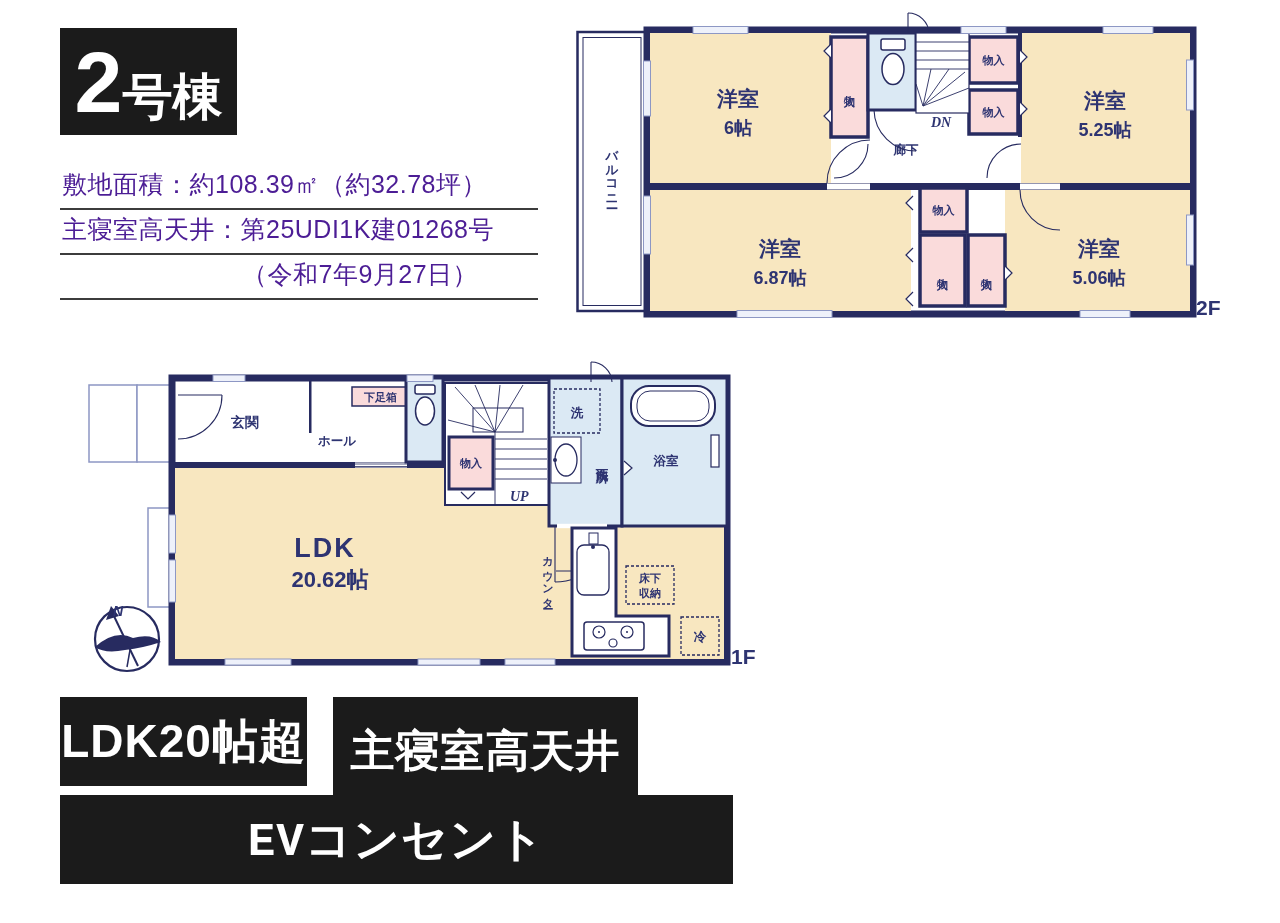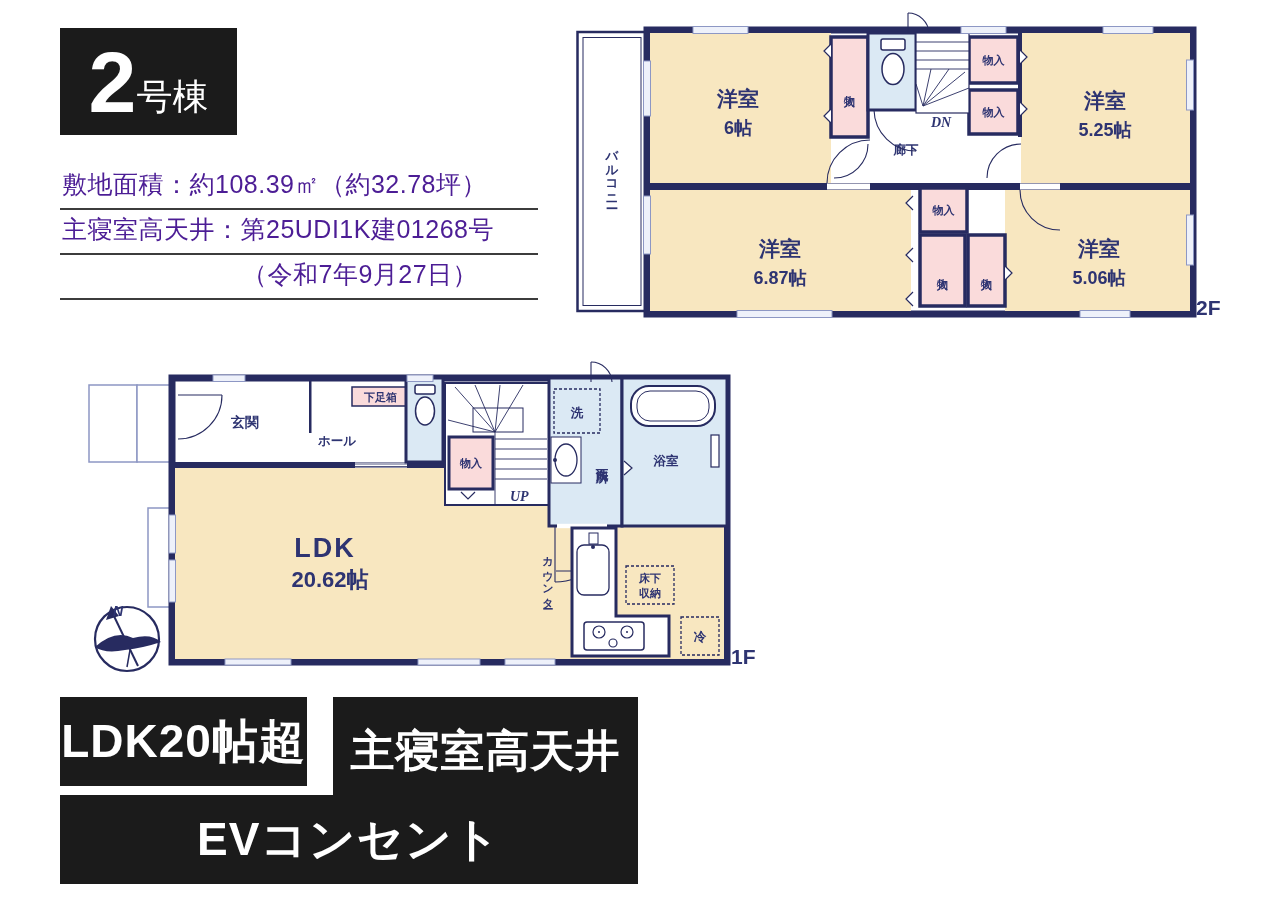--- a/index.html
+++ b/index.html
@@ -8,37 +8,37 @@
     position:relative; width:1280px; height:923px; background:#ffffff;
     font-family:"Liberation Sans", sans-serif; overflow:hidden;
   }
   
   .title-box {
     position:absolute; left:60px; top:28px; width:177px; height:107px;
     background:#1b1b1b; color:#ffffff;
     display:flex; align-items:center; justify-content:center;
   }
   .title-num  { font-size:86px; font-weight:bold; line-height:1; }
-  .title-suffix { font-size:36px; font-weight:normal; line-height:1; margin-top:30px; }
+  .title-suffix { font-size:50px; font-weight:bold; line-height:1; margin-top:30px; }
   
   .info { position:absolute; left:60px; top:166px; width:478px; color:#4c1d95; }
   .info-line {
     font-size:25px; letter-spacing:0.5px; white-space:nowrap;
     border-bottom:2px solid #3c3c3c; padding:2px 0 7px 2px; margin-bottom:1px;
   }
   .info-line.indent { padding-left:182px; }
   
   .badge {
     position:absolute; background:#1b1b1b; color:#ffffff;
     display:flex; align-items:center; justify-content:center;
     font-weight:bold; letter-spacing:1px;
   }
   .badge-1 { left:60px;  top:697px; width:247px; height:89px; font-size:46px; }
   .badge-2 { left:333px; top:697px; width:305px; height:109px; font-size:44px; }
-  .badge-3 { left:60px;  top:795px; width:578px; height:89px; font-size:46px; }
+  .badge-3 { left:60px;  top:795px; width:673px; height:89px; font-size:46px;font-family:Liberation Mono, monospace; }
   
   .plan { position:absolute; }
   #floor2-svg { left:575px; top:10px; }
   #floor1-svg { left:85px;  top:360px; }
   svg text { font-family:"Liberation Sans", sans-serif; fill:#2e3472; }
   .room-name { font-size:21px; font-weight:bold; }
   .room-size { font-size:18px; font-weight:bold; }
   .sm-label  { font-size:11px; font-weight:bold; }
   .md-label  { font-size:12.5px; font-weight:bold; }
   .lg-label  { font-size:14px; font-weight:bold; }

